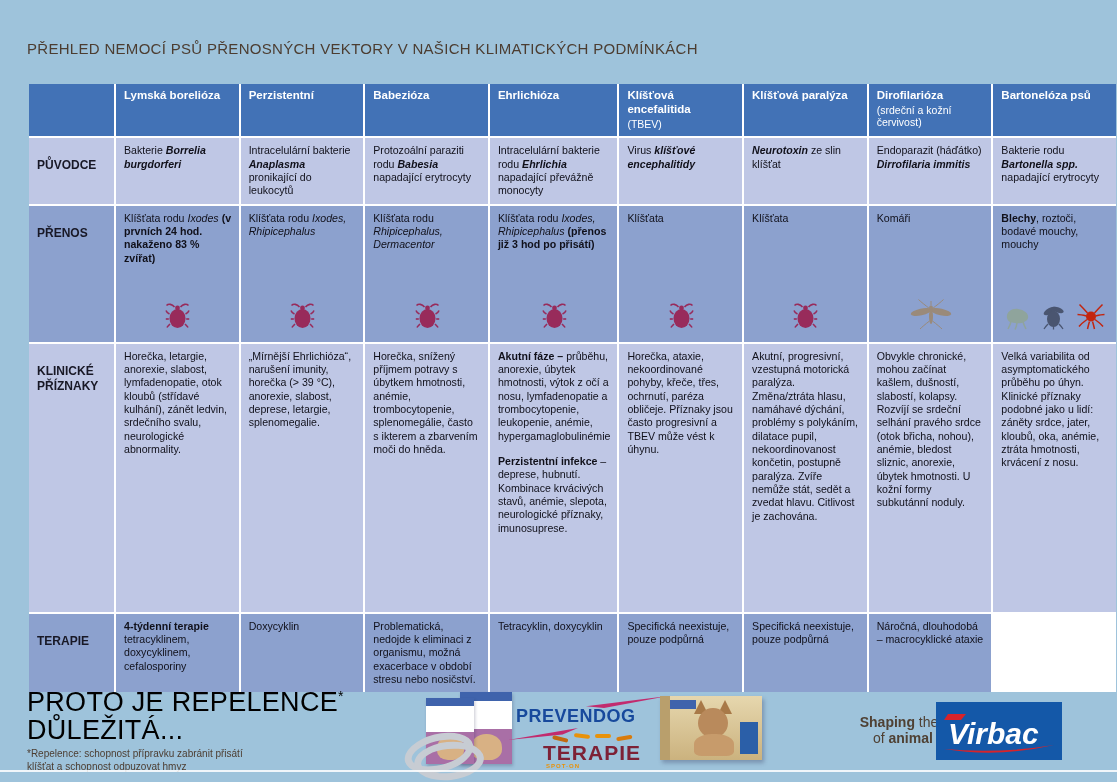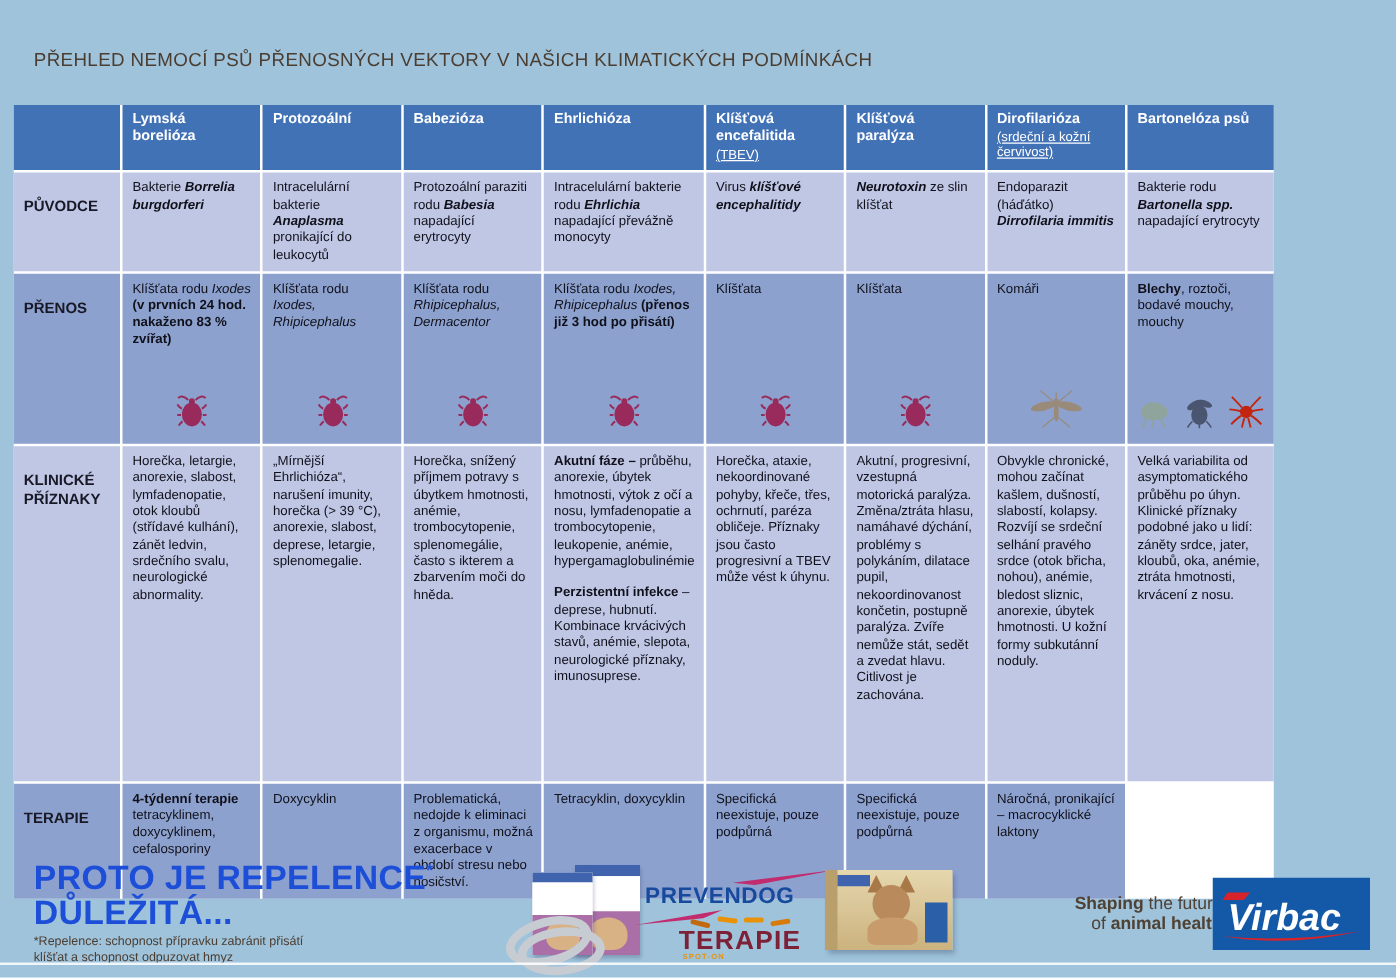--- a/index.html
+++ b/index.html
@@ -8,29 +8,29 @@
     background:#9EC3DB;
     font-family:"Liberation Sans", sans-serif;
     color:#14141E;
   }
   .page-title{
     position:absolute;left:27px;top:40px;width:1070px;
     font-size:15px;font-weight:normal;color:#4C3D31;letter-spacing:.3px;
   }
   
   .disease-table{
-    position:absolute;left:11px;top:84px;width:1008px;
+    position:absolute;left:29px;top:84px;width:1087px;
     display:grid;grid-template-columns:85px repeat(8,1fr);
     grid-auto-rows:auto;gap:2px;background:#FFFFFF;
   }
   .header-cell{
     background:#4272B6;color:#fff;padding:5px 8px 6px 8px;
     font-size:11.5px;font-weight:bold;line-height:1.2;min-height:34px;
   }
-  .hdr-sub{display:block;font-weight:normal;font-size:10.5px;margin-top:1px;text-decoration:underline;}
+  .hdr-sub{display:block;font-weight:normal;font-size:10.5px;margin-top:1px;}
   .corner-cell{background:#4272B6;}
   .row-label{
     padding:20px 6px 8px 8px;font-size:12px;font-weight:bold;line-height:1.25;
     color:#181826;
   }
   .cell{
     padding:6px 7px 6px 8px;font-size:10.6px;line-height:1.26;color:#10101A;
     display:flex;flex-direction:column;
   }
   .shade-light{background:#BFC7E5;}
@@ -39,21 +39,21 @@
   .cell p:last-of-type{margin-bottom:0;}
   .b{font-weight:bold;}
   .i{font-style:italic;}
   .icons{margin-top:auto;display:flex;justify-content:center;align-items:flex-end;gap:9px;padding:6px 0 2px 0;}
   .row-prenos{min-height:108px;}
   .row-klinicke{min-height:240px;}
   
   .footer{position:absolute;left:0;top:688px;width:1117px;height:84px;}
   .footer-heading{
     position:absolute;left:27px;top:0;
-    font-size:27px;font-weight:bold;color:#1d4ed8;line-height:1.05;letter-spacing:.3px;
+    font-size:27px;font-weight:normal;color:#000000;line-height:1.05;letter-spacing:.3px;
   }
   .footer-heading sup{font-size:14px;}
   .footnote{
     position:absolute;left:27px;top:60px;
     font-size:10px;color:#4C3D31;line-height:1.25;
   }
   
   .prevendog-product{position:absolute;left:418px;top:4px;width:110px;height:76px;}
   .pv-box{position:absolute;background:#fff;box-shadow:1px 2px 3px rgba(40,40,80,.25);}
   .pv-box-back{left:42px;top:0;width:52px;height:72px;}
@@ -86,32 +86,32 @@
   .fxp-side{position:absolute;left:0;top:0;width:10px;height:100%;background:#B99F6C;}
   .fxp-band{position:absolute;left:10px;top:4px;width:26px;height:9px;background:#3F63AC;}
   .fxp-dog-head{position:absolute;left:38px;top:12px;width:30px;height:30px;background:#B98A5C;border-radius:50%;}
   .fxp-ear-l{position:absolute;left:34px;top:4px;width:0;height:0;border-left:7px solid transparent;border-right:7px solid transparent;border-bottom:14px solid #A87948;}
   .fxp-ear-r{position:absolute;left:58px;top:4px;width:0;height:0;border-left:7px solid transparent;border-right:7px solid transparent;border-bottom:14px solid #A87948;}
   .fxp-body{position:absolute;left:34px;top:38px;width:40px;height:22px;background:#C79B6B;border-radius:45% 45% 20% 20%;}
   .fxp-panel{position:absolute;right:4px;top:26px;width:18px;height:32px;background:#2B5FA8;}
   
   .tagline{position:absolute;left:812px;top:26px;width:166px;text-align:right;
     font-size:14px;color:#4F4134;line-height:1.15;}
-  .virbac-logo{position:absolute;left:970px;top:14px;width:108px;height:58px;}
+  .virbac-logo{position:absolute;left:936px;top:14px;width:108px;height:58px;}
   .bottom-rule{position:absolute;left:0;bottom:10px;width:1117px;height:2px;background:rgba(255,255,255,.85);}
 </style>
 </head>
 <body>
 
 <div class="page-title">PŘEHLED NEMOCÍ PSŮ PŘENOSNÝCH VEKTORY V NAŠICH KLIMATICKÝCH PODMÍNKÁCH</div>
 
 <div class="disease-table">
     <div class="header-cell corner-cell"></div>
     <div class="header-cell"><span>Lymská borelióza</span></div>
-    <div class="header-cell"><span>Protozoální</span></div>
+    <div class="header-cell"><span>Perzistentní</span></div>
     <div class="header-cell"><span>Babezióza</span></div>
     <div class="header-cell"><span>Ehrlichióza</span></div>
     <div class="header-cell"><span>Klíšťová encefalitida</span><span class="hdr-sub">(TBEV)</span></div>
     <div class="header-cell"><span>Klíšťová paralýza</span></div>
     <div class="header-cell"><span>Dirofilarióza</span><span class="hdr-sub">(srdeční a kožní červivost)</span></div>
     <div class="header-cell"><span>Bartonelóza psů</span></div>
     <div class="row-label shade-light row-puvodce">PŮVODCE</div>
     <div class="cell shade-light row-puvodce">
       <p><span>Bakterie </span><span class="b i">Borrelia burgdorferi</span></p>
     </div>
@@ -349,21 +349,21 @@
     <div class="cell shade-dark row-terapie">
       <p><span>Tetracyklin, doxycyklin</span></p>
     </div>
     <div class="cell shade-dark row-terapie">
       <p><span>Specifická neexistuje, pouze podpůrná</span></p>
     </div>
     <div class="cell shade-dark row-terapie">
       <p><span>Specifická neexistuje, pouze podpůrná</span></p>
     </div>
     <div class="cell shade-dark row-terapie">
-      <p><span>Náročná, pronikající – macrocyklické laktony</span></p>
+      <p><span>Náročná, dlouhodobá – macrocyklické ataxie</span></p>
     </div>
   </div>
 
 <div class="footer">
   <div class="footer-heading">
     <span>PROTO JE REPELENCE</span><sup>*</sup><br>
     <span>DŮLEŽITÁ...</span>
   </div>
   <div class="footnote">
     <span>*Repelence: schopnost přípravku zabránit přisátí</span><br>

